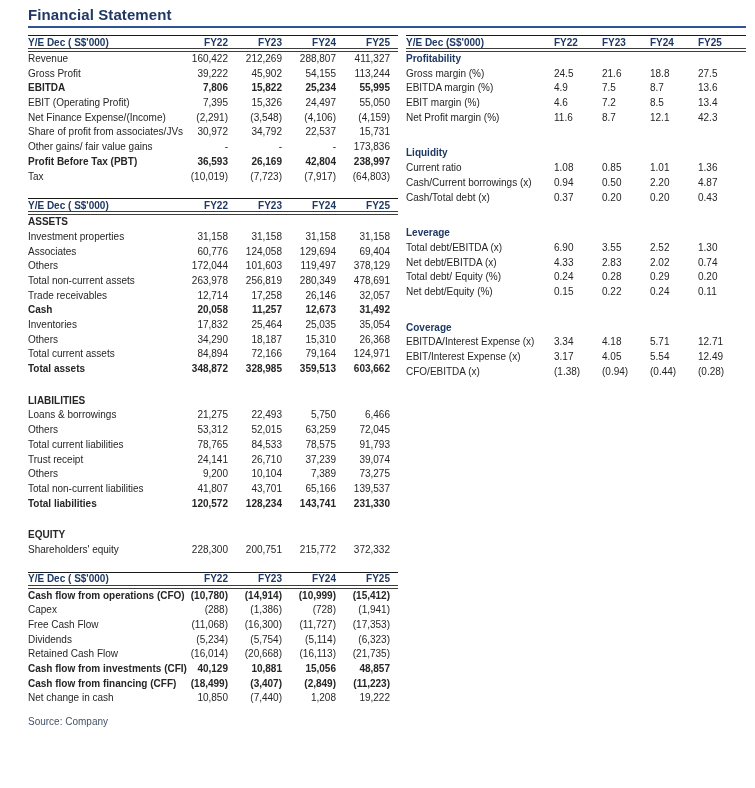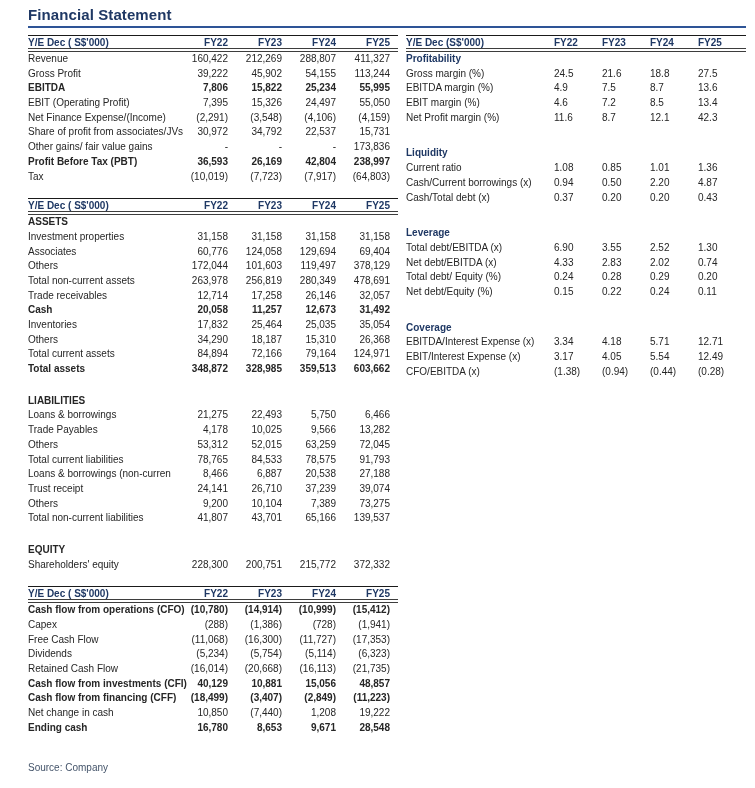--- a/index.html
+++ b/index.html
@@ -48,21 +48,21 @@
   .row.bold { font-weight: bold; align-items: flex-end; }
   .row.section { font-weight: bold; }
   .row.section-blue { font-weight: bold; color: #1F3864; }
   .row.spacer { height: 17px; }
 
   
   .ratios .cell.val { flex: 0 0 48px; width: 48px; text-align: left; }
   .ratios .row.spacer { height: 21px; }
 
   .source {
-    margin-top: 26px;
+    margin-top: 10px;
     font-size: 10px; color: #44546A;
   }
 </style>
 </head>
 <body>
 
 <div class="page">
 
   <div class="title">Financial Statement</div>
 
@@ -234,67 +234,60 @@
               <div class="cell label">LIABILITIES</div>
             </div>
             <div class="row normal">
               <div class="cell label">Loans &amp; borrowings</div>
               <div class="cell val">21,275</div>
               <div class="cell val">22,493</div>
               <div class="cell val">5,750</div>
               <div class="cell val">6,466</div>
             </div>
             <div class="row normal">
-              <div class="cell label">Trade Payables</div>
-              <div class="cell val">4,178</div>
-              <div class="cell val">10,025</div>
-              <div class="cell val">9,566</div>
-              <div class="cell val">13,282</div>
-            </div>
-            <div class="row normal">
               <div class="cell label">Others</div>
               <div class="cell val">53,312</div>
               <div class="cell val">52,015</div>
               <div class="cell val">63,259</div>
               <div class="cell val">72,045</div>
             </div>
             <div class="row normal">
               <div class="cell label">Total current liabilities</div>
               <div class="cell val">78,765</div>
               <div class="cell val">84,533</div>
               <div class="cell val">78,575</div>
               <div class="cell val">91,793</div>
             </div>
             <div class="row normal">
-              <div class="cell label">Loans &amp; borrowings (non-curren</div>
-              <div class="cell val">8,466</div>
-              <div class="cell val">6,887</div>
-              <div class="cell val">20,538</div>
-              <div class="cell val">27,188</div>
-            </div>
-            <div class="row normal">
               <div class="cell label">Trust receipt</div>
               <div class="cell val">24,141</div>
               <div class="cell val">26,710</div>
               <div class="cell val">37,239</div>
               <div class="cell val">39,074</div>
             </div>
             <div class="row normal">
               <div class="cell label">Others</div>
               <div class="cell val">9,200</div>
               <div class="cell val">10,104</div>
               <div class="cell val">7,389</div>
               <div class="cell val">73,275</div>
             </div>
             <div class="row normal">
               <div class="cell label">Total non-current liabilities</div>
               <div class="cell val">41,807</div>
               <div class="cell val">43,701</div>
               <div class="cell val">65,166</div>
               <div class="cell val">139,537</div>
+            </div>
+            <div class="row bold">
+              <div class="cell label">Total liabilities</div>
+              <div class="cell val">120,572</div>
+              <div class="cell val">128,234</div>
+              <div class="cell val">143,741</div>
+              <div class="cell val">231,330</div>
             </div>
             <div class="row spacer">
               <div class="cell label"></div>
             </div>
             <div class="row section">
               <div class="cell label">EQUITY</div>
             </div>
             <div class="row normal">
               <div class="cell label">Shareholders' equity</div>
               <div class="cell val">228,300</div>
@@ -362,27 +355,20 @@
               <div class="cell val">(3,407)</div>
               <div class="cell val">(2,849)</div>
               <div class="cell val">(11,223)</div>
             </div>
             <div class="row normal">
               <div class="cell label">Net change in cash</div>
               <div class="cell val">10,850</div>
               <div class="cell val">(7,440)</div>
               <div class="cell val">1,208</div>
               <div class="cell val">19,222</div>
-            </div>
-            <div class="row bold">
-              <div class="cell label">Ending cash</div>
-              <div class="cell val">16,780</div>
-              <div class="cell val">8,653</div>
-              <div class="cell val">9,671</div>
-              <div class="cell val">28,548</div>
             </div>
           </div>
       </section>
 
       <div class="source">Source: Company</div>
 
     </div>
 
     <div class="col-gap"></div>
 

